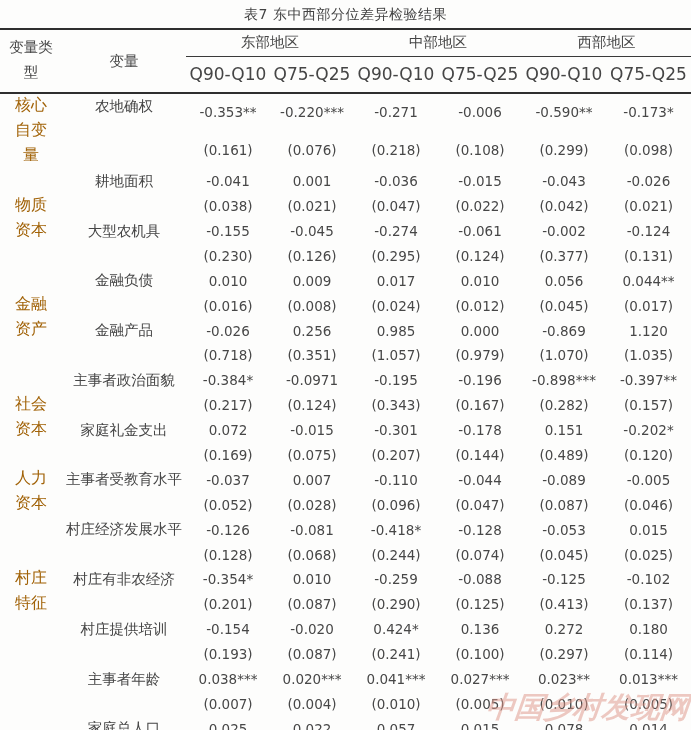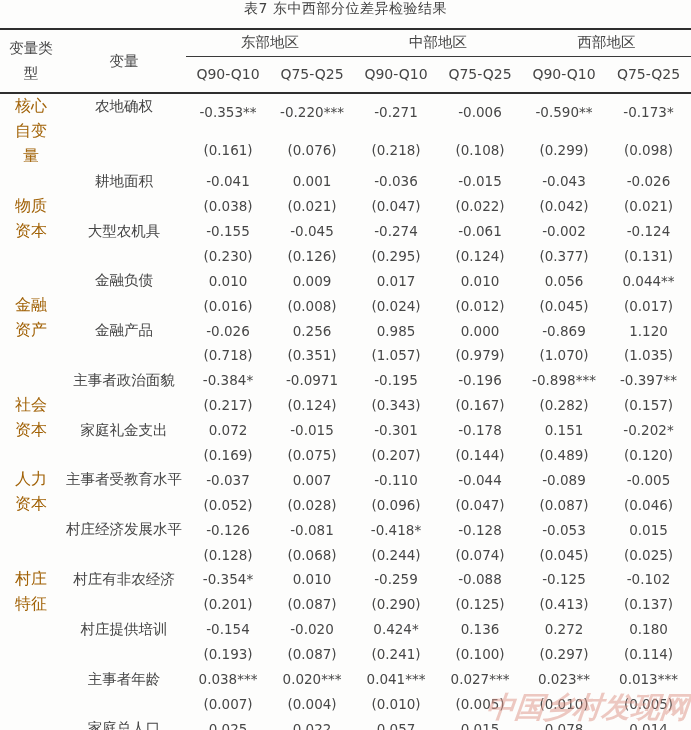--- a/index.html
+++ b/index.html
@@ -7,20 +7,21 @@
   body {
     width: 691px; height: 730px;
     background: #fdfdfc;
     color: #454545;
     font-family: "DejaVu Sans", "Liberation Sans", sans-serif;
     position: relative;
     overflow: hidden;
   }
   .table-title {
     height: 28px;
+    padding-top: 6px;
     text-align: center;
     font-size: 14px;
     color: #424242;
     letter-spacing: 0.5px;
   }
   table.results {
     width: 691px;
     border-collapse: collapse;
     table-layout: fixed;
     border-top: 2px solid #2e2e2e;
@@ -28,21 +29,21 @@
   th { font-weight: normal; padding: 0; }
   td { padding: 0; }
   th.region {
     height: 27px;
     font-size: 14.5px;
     border-bottom: 1px solid #3a3a3a;
     vertical-align: middle;
   }
   th.sub {
     height: 37px;
-    font-size: 14px;
+    font-size: 17px;
     text-align: center;
     vertical-align: middle;
   }
   th.type-h, th.var-h {
     font-size: 14.5px;
     text-align: center;
     vertical-align: middle;
   }
   th.type-h, th.var-h, th.sub { border-bottom: 2px solid #2e2e2e; }
   tbody td {
@@ -55,20 +56,21 @@
   td.group {
     font-size: 16px;
     vertical-align: middle;
     color: #a16207;
   }
   .wrapbox {
     width: 45px;
     margin: 0 auto;
     line-height: 24.9px;
     word-break: break-all;
+    font-family: Liberation Mono, monospace;
   }
   td.varname {
     font-size: 14.5px;
     vertical-align: top;
     line-height: 24.9px;
     color: #454545;
   }
   .watermark {
     position: absolute;
     right: 2px;

